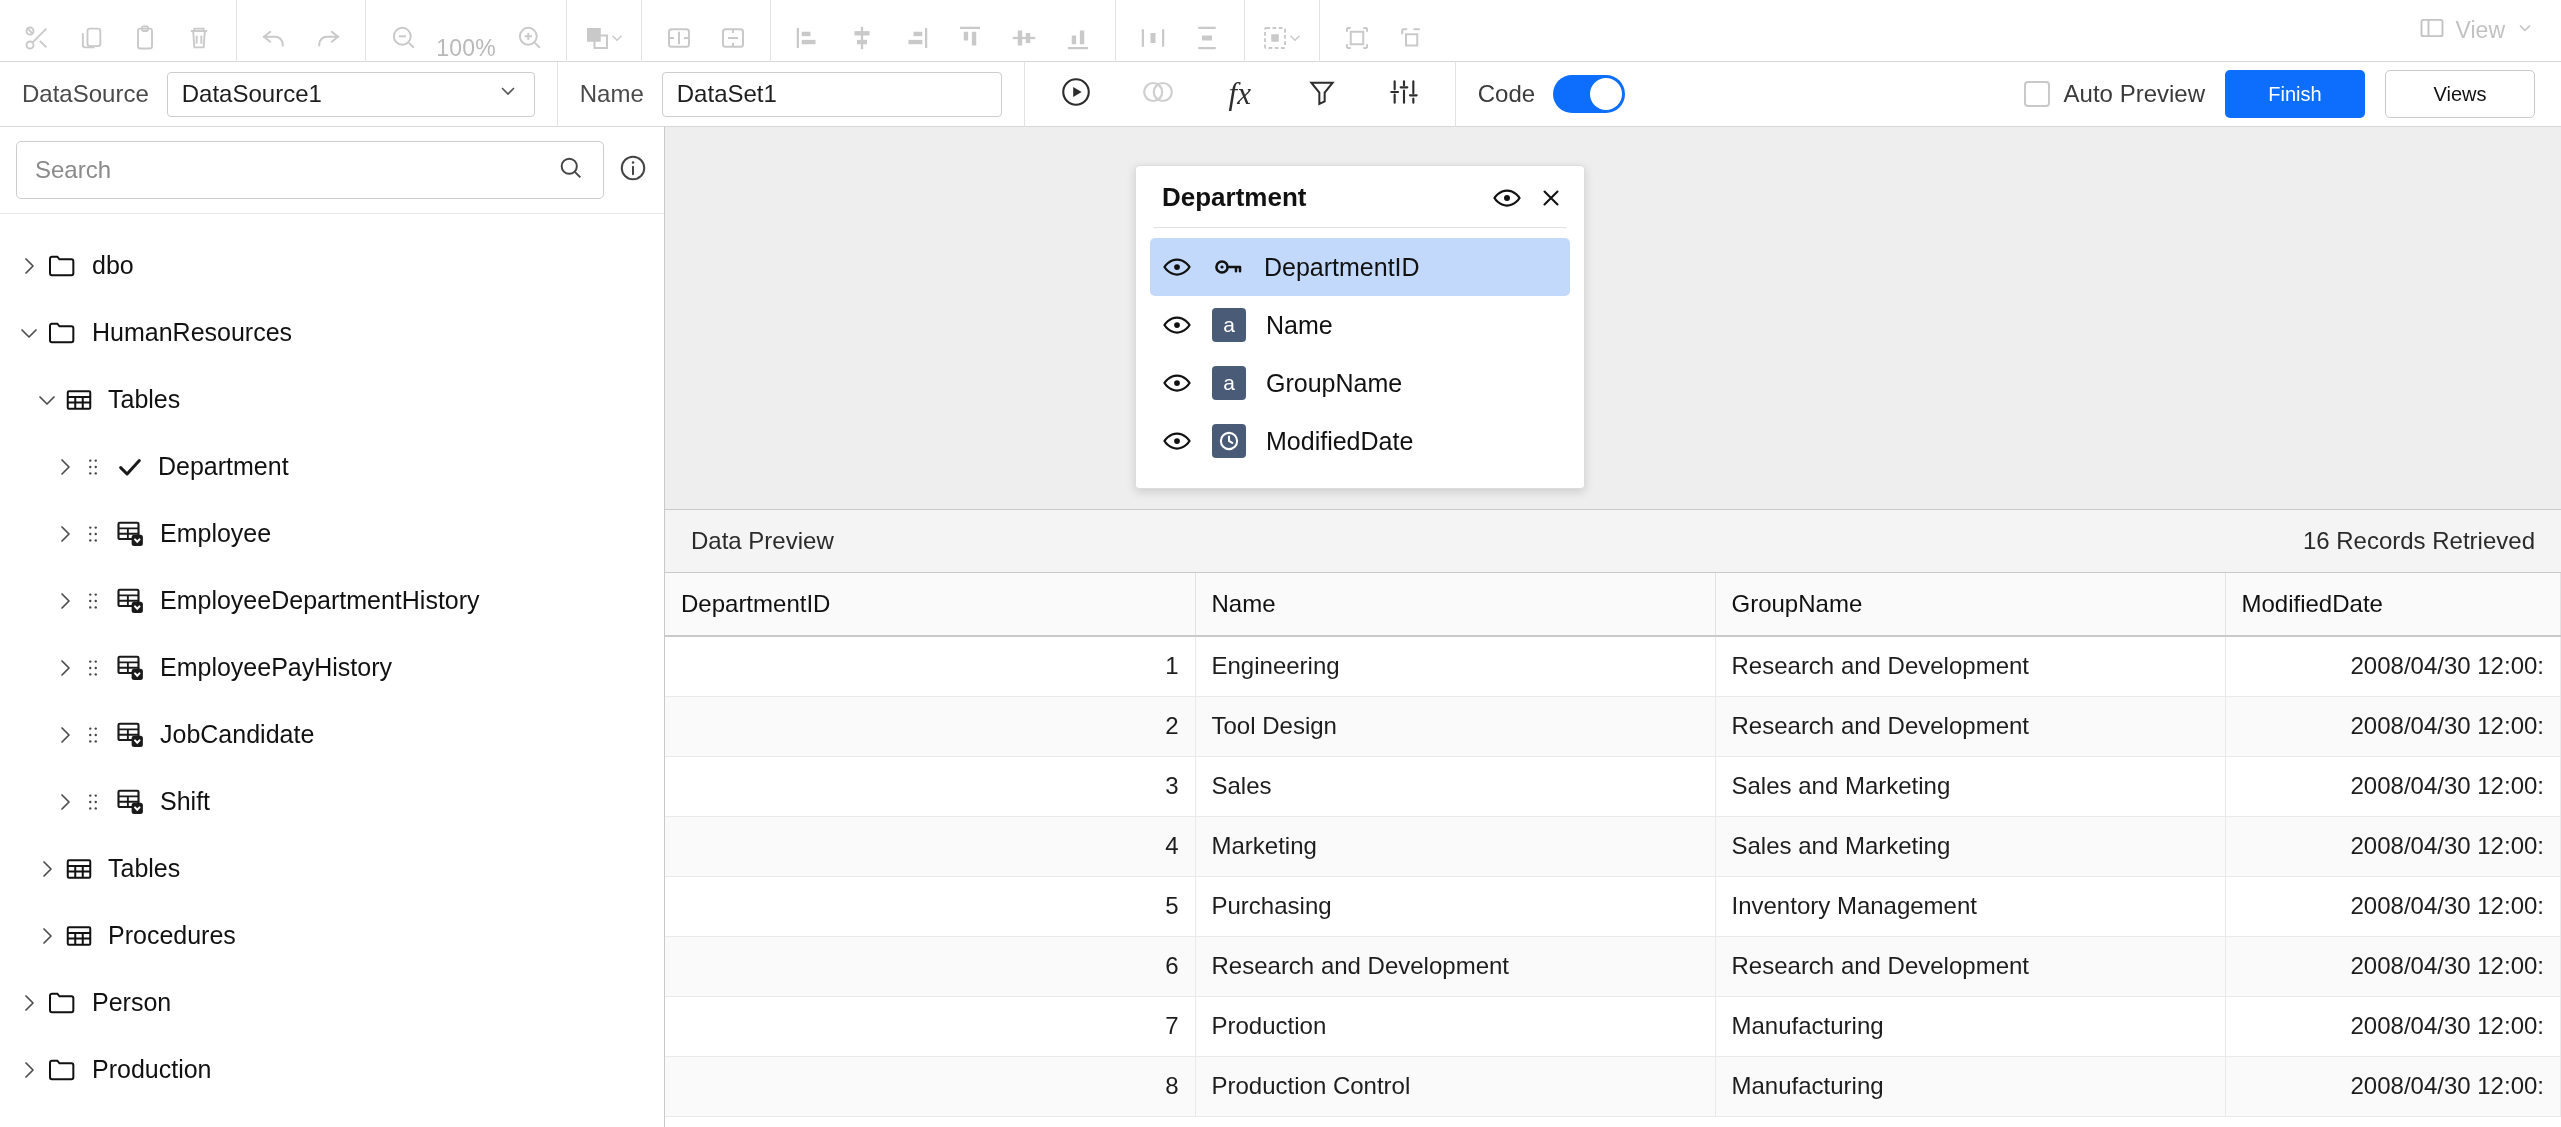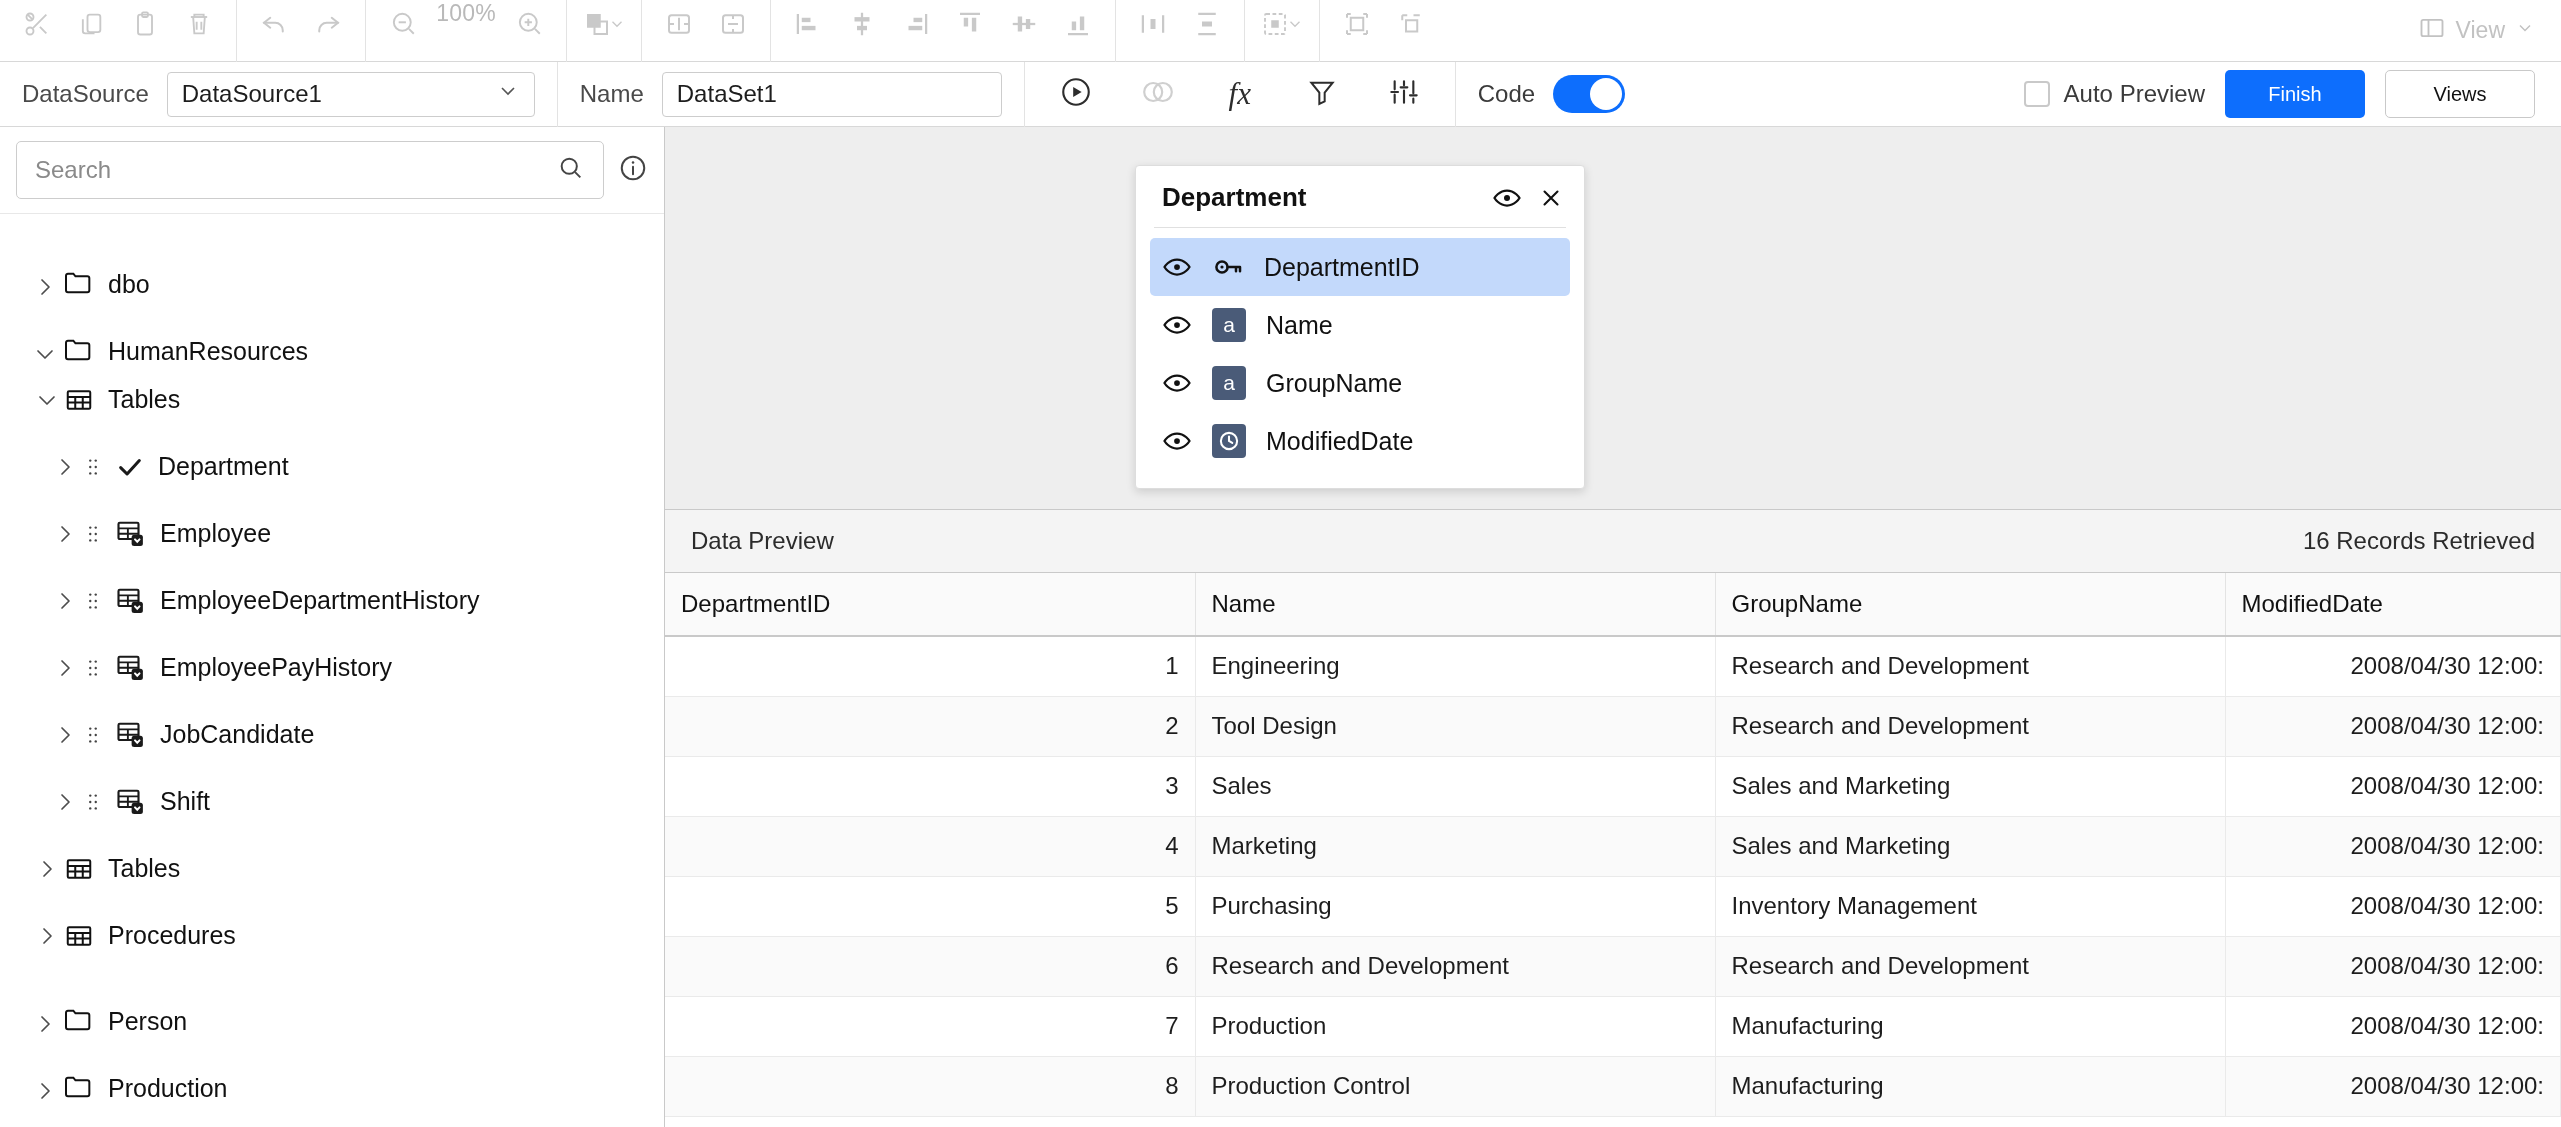--- a/index.html
+++ b/index.html
@@ -15,21 +15,21 @@
   .toolbar {
     height: 62px;
     border-bottom: 1px solid #d8d8d8;
     display: flex;
     align-items: center;
     background: #ffffff;
     position: relative;
   }
   .tb-group {
     display: flex;
-    align-items: flex-start;
+    align-items: flex-end;
     height: 62px;
     padding: 0 10px;
   }
   .tb-sep {
     width: 1px;
     height: 62px;
     background: #e3e3e3;
   }
   .tb-btn {
     width: 54px; height: 48px;
@@ -175,21 +175,21 @@
     font-size: 25px; color: #111;
     cursor: pointer;
     white-space: nowrap;
   }
   .chev {
     width: 34px; display: flex; align-items: center; justify-content: center;
     color: #4d4d4d; flex: 0 0 auto;
   }
   .node-ico { margin-right: 14px; display: flex; align-items: center; flex: 0 0 auto; }
   .grip { margin-right: 12px; display: flex; flex: 0 0 auto; }
-  .lvl0 { padding-left: 28px; align-items: flex-end; }
+  .lvl0 { padding-left: 12px; }
   .lvl1 { padding-left: 30px; }
   .lvl2 { padding-left: 48px; }
 
   
   .rightpane {
     flex: 1;
     display: flex; flex-direction: column;
     position: relative;
     min-width: 0;
   }

